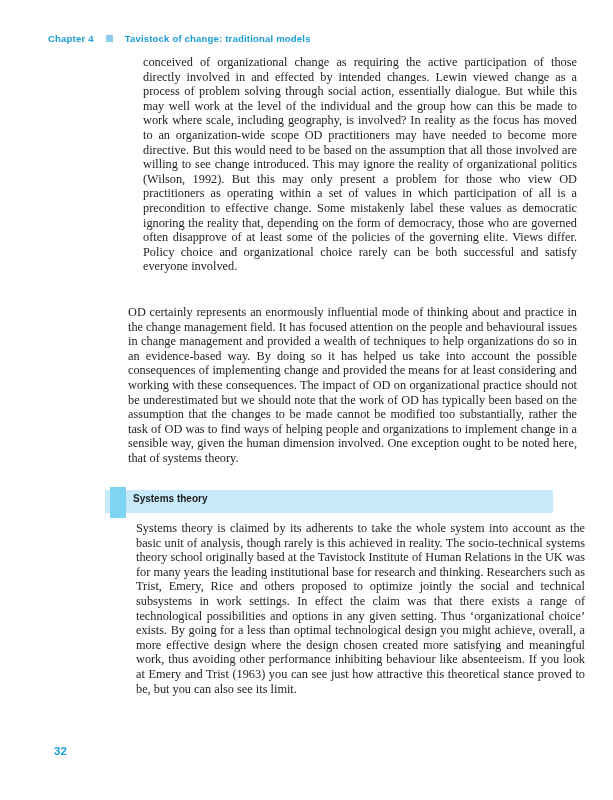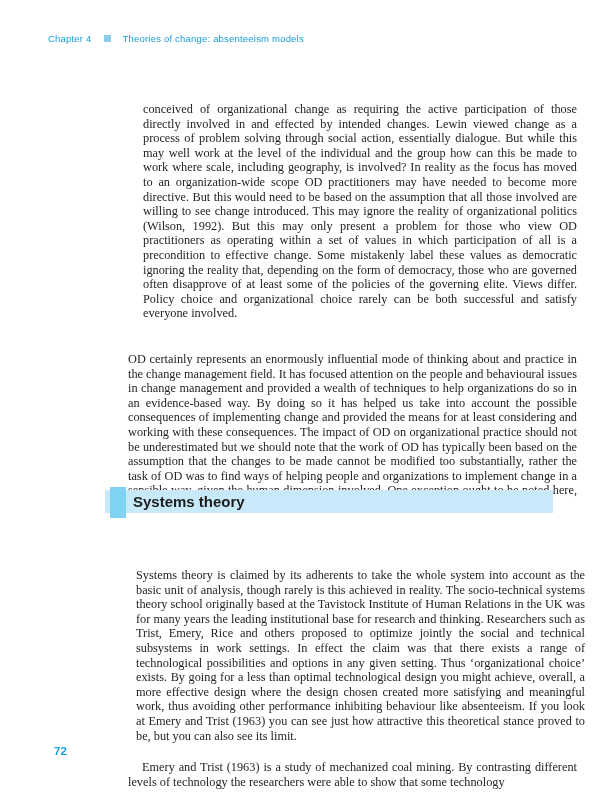--- a/index.html
+++ b/index.html
@@ -12,84 +12,82 @@
   p { margin: 0; }
   .page {
     position: absolute; left: 0; top: 0;
     width: 613px; height: 800px;
     background: #ffffff;
     overflow: hidden;
   }
   .running-head {
     position: absolute; left: 48px; top: 33px;
     font-family: "Liberation Sans", sans-serif;
-    font-weight: normal; font-size: 9.5px; letter-spacing: 0.2px;
+    font-weight: bold; font-size: 9.5px; letter-spacing: 0.2px;
     color: var(--accent-blue, #1a9cd8);
     display: flex; align-items: center; gap: 12px;
     white-space: nowrap;
   }
   .square-bullet {
     width: 7px; height: 7px;
     background: var(--square-light-blue, #8ccdec);
     display: inline-block; flex: 0 0 auto;
   }
   .bodytext {
     position: absolute;
     color: #242424;
     font-size: 12.3px;
     line-height: 14.6px;
     text-align: justify;
-    margin-top: 47px;
   }
   .quote { left: 143px; top: 55px; width: 434px; }
   .p2 { left: 128px; top: 305px; width: 449px; }
   .heading-bar {
     position: absolute; left: 105px; top: 490px;
     width: 448px; height: 23px;
     background: var(--heading-bar-bg, #c7e9f9);
   }
   .heading-square {
     position: absolute; left: 110px; top: 487px;
     width: 16px; height: 31px;
     background: var(--heading-square, #7fd4f3);
   }
   .section-heading {
     position: absolute; left: 133px; top: 493px;
     font-family: "Liberation Sans", sans-serif;
-    font-weight: bold; font-size: 15px;
+    font-weight: bold; font-size: 10px;
     color: #1c1c1c;
     white-space: nowrap;
   }
   .p3 { left: 136px; top: 521px; width: 449px; }
   .p4 { left: 128px; top: 713px; width: 449px; text-indent: 14px; }
   .page-number {
     position: absolute; left: 54px; top: 745px;
     font-family: "Liberation Sans", sans-serif;
     font-weight: bold; font-size: 11.5px;
     color: var(--accent-blue, #1a9cd8);
   }
 </style>
 </head>
 <body>
 
 <div class="page">
 
   <div class="running-head">
     <span>Chapter 4</span>
     <span class="square-bullet"></span>
-    <span>Theories of change: absenteeism models</span>
+    <span>Tavistock of change: traditional models</span>
   </div>
 
   <p class="bodytext quote">conceived of organizational change as requiring the active participation of those directly involved in and effected by intended changes. Lewin viewed change as a process of problem solving through social action, essentially dialogue. But while this may well work at the level of the individual and the group how can this be made to work where scale, including geography, is involved? In reality as the focus has moved to an organization-wide scope OD practitioners may have needed to become more directive. But this would need to be based on the assumption that all those involved are willing to see change introduced. This may ignore the reality of organizational politics (Wilson, 1992). But this may only present a problem for those who view OD practitioners as operating within a set of values in which participation of all is a precondition to effective change. Some mistakenly label these values as democratic ignoring the reality that, depending on the form of democracy, those who are governed often disapprove of at least some of the policies of the governing elite. Views differ. Policy choice and organizational choice rarely can be both successful and satisfy everyone involved.</p>
 
   <p class="bodytext p2">OD certainly represents an enormously influential mode of thinking about and practice in the change management field. It has focused attention on the people and behavioural issues in change management and provided a wealth of techniques to help organizations do so in an evidence-based way. By doing so it has helped us take into account the possible consequences of implementing change and provided the means for at least considering and working with these consequences. The impact of OD on organizational practice should not be underestimated but we should note that the work of OD has typically been based on the assumption that the changes to be made cannot be modified too substantially, rather the task of OD was to find ways of helping people and organizations to implement change in a sensible way, given the human dimension involved. One exception ought to be noted here, that of systems theory.</p>
 
   <div class="heading-bar"></div>
   <div class="heading-square"></div>
   <div class="section-heading">Systems theory</div>
 
   <p class="bodytext p3">Systems theory is claimed by its adherents to take the whole system into account as the basic unit of analysis, though rarely is this achieved in reality. The socio-technical systems theory school originally based at the Tavistock Institute of Human Relations in the UK was for many years the leading institutional base for research and thinking. Researchers such as Trist, Emery, Rice and others proposed to optimize jointly the social and technical subsystems in work settings. In effect the claim was that there exists a range of technological possibilities and options in any given setting. Thus ‘organizational choice’ exists. By going for a less than optimal technological design you might achieve, overall, a more effective design where the design chosen created more satisfying and meaningful work, thus avoiding other performance inhibiting behaviour like absenteeism. If you look at Emery and Trist (1963) you can see just how attractive this theoretical stance proved to be, but you can also see its limit.</p>
 
-  <p class="bodytext p4">Emery and Trist (1963) is a study of mechanized coal mining. By contrasting different levels of technology the researchers were able to show that some technology</p>
 
-  <div class="page-number">72</div>
+  <div class="page-number">32</div>
 
 </div>
 
 </body></html>

